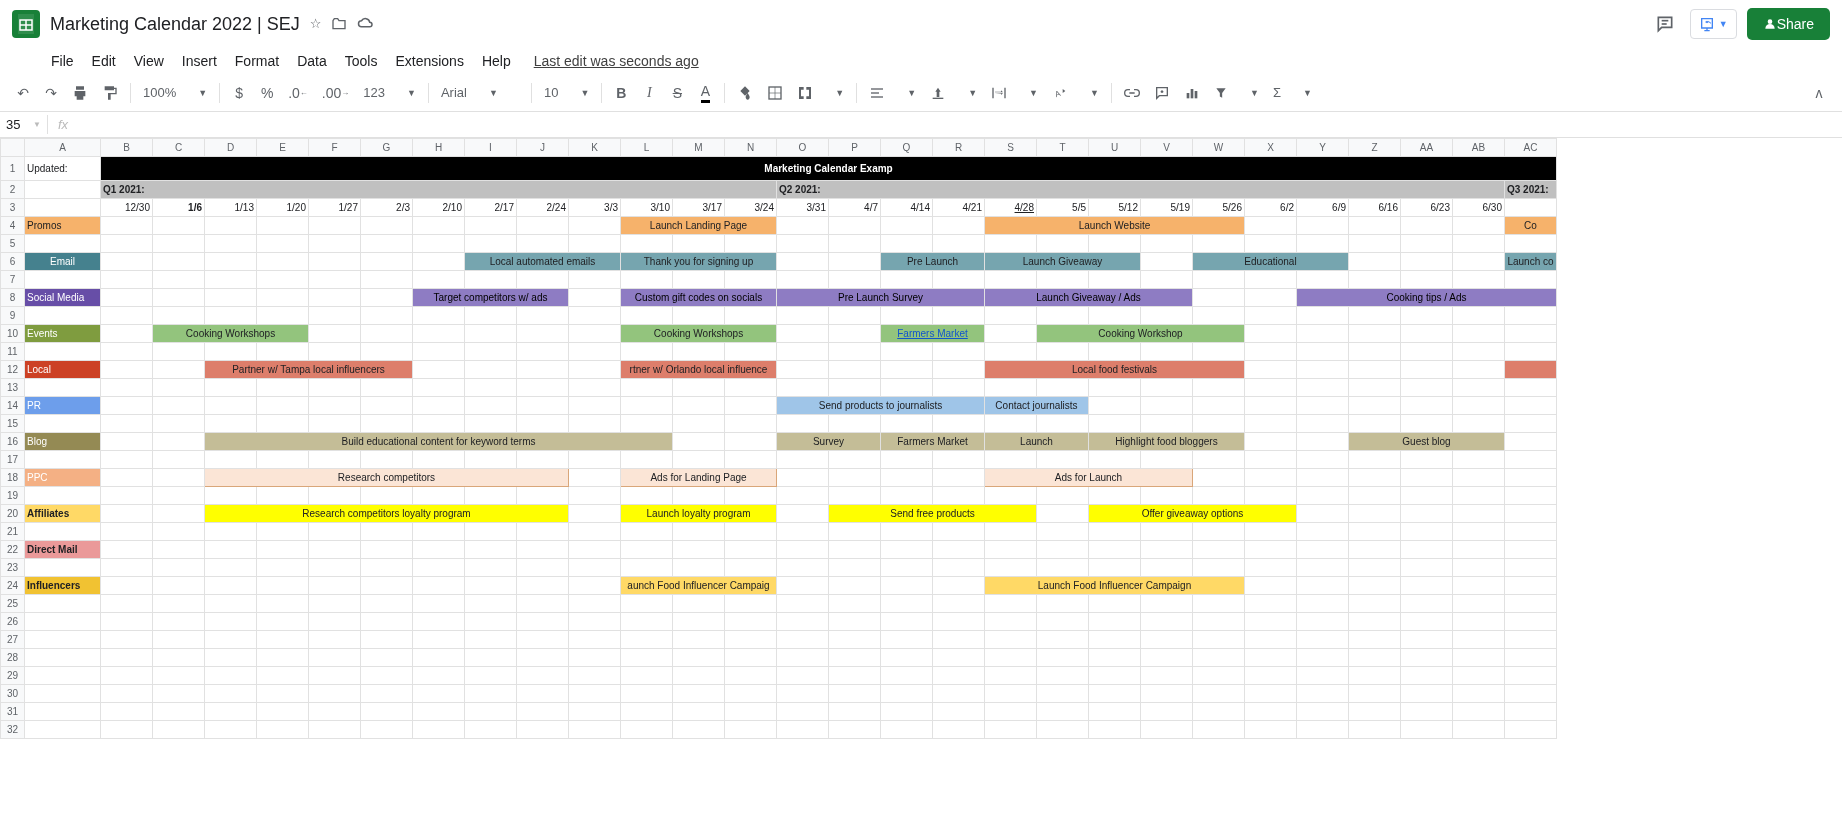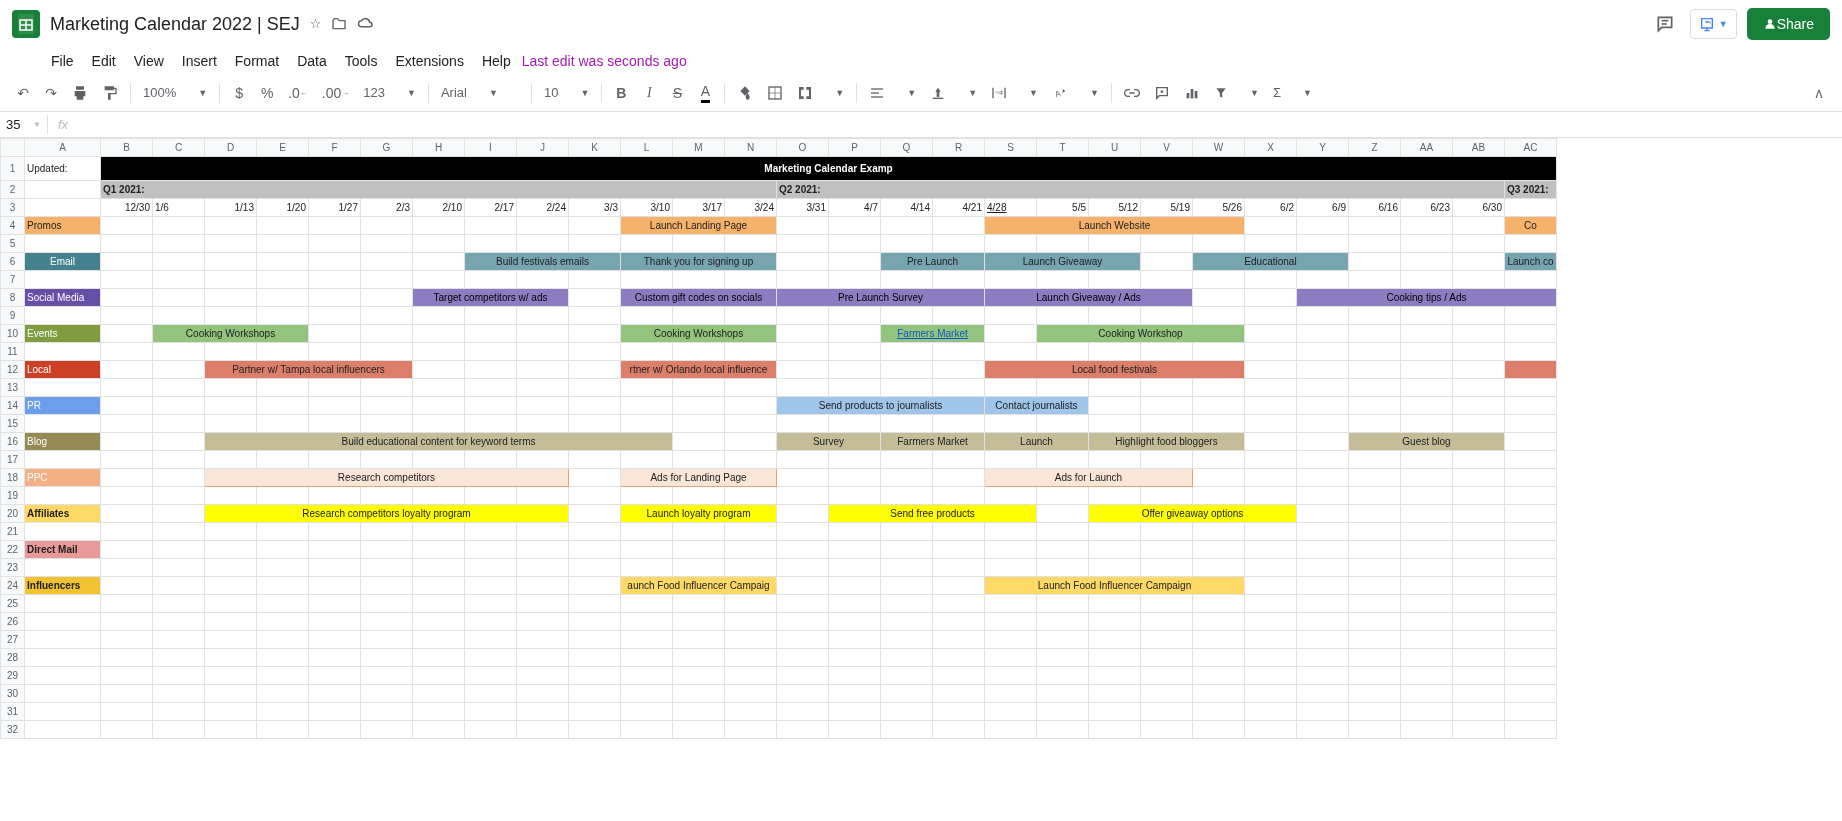--- a/index.html
+++ b/index.html
@@ -14,21 +14,21 @@
   .title-icons { display: flex; gap: 10px; color: #5f6368; }
   .title-icons span { cursor: pointer; }
   .right-controls { display: flex; align-items: center; gap: 10px; }
   .circle-btn { width: 30px; height: 30px; display:flex; align-items:center; justify-content:center; cursor:pointer; color:#5f6368; border-radius:4px; }
   .share-btn { background: #188038; color: #fff; padding: 8px 16px; border-radius: 5px; font-weight: 500; cursor: pointer; display:flex; align-items:center; gap:0; font-size:14px; }
   .present-btn { border: 1px solid #dadce0; padding: 6px 8px; border-radius: 4px; color: #4285f4; display:flex; align-items:center; gap:4px; cursor:pointer; }
   
   
   .menu-bar { display: flex; align-items: center; padding: 0 0 0 44px; height: 26px; gap: 4px; font-size: 14px; color: #202124; }
   .menu-item { padding: 4px 7px; cursor: pointer; border-radius:4px; }
-  .last-edit { color: #a21caf; cursor:pointer; }
+  .last-edit { color: #404040; text-decoration: underline; cursor:pointer; margin-left:12px; }
   
   
   .toolbar { display: flex; align-items: center; padding: 4px 10px; height: 38px; border-bottom: 1px solid #e0e0e0; gap: 2px; color:#5f6368; }
   .tb-btn { padding: 4px 6px; cursor: pointer; border-radius: 2px; display:flex; align-items:center; justify-content:center; min-width:26px; height:26px; font-size:14px; }
   .tb-sep { width:1px; height:20px; background:#e0e0e0; margin: 0 4px; }
   .tb-select { display:flex; align-items:center; gap:22px; padding:2px 6px; cursor:pointer; }
   .tb-select .caret { font-size:9px; color:#5f6368; }
   .tb-right { margin-left:auto; }
   
   
@@ -355,37 +355,37 @@
           <th>2</th>
           <td></td>
           <td colspan="13" class="gray-bar bar" style="text-align: left;">Q1 2021:</td>
           <td colspan="14" class="gray-bar bar" style="text-align: left;">Q2 2021:</td>
           <td class="gray-bar bar" style="text-align: left;">Q3 2021:</td>
         </tr>
         <tr>
           <th>3</th>
           <td style="text-align: right;"></td>
           <td class="date-cell bar" style="text-align: right;">12/30</td>
-          <td class="date-cell bar" style="text-align: left;">1/6</td>
+          <td class="date-cell bar" style="text-align: right; font-weight: bold;">1/6</td>
           <td class="date-cell bar" style="text-align: right;">1/13</td>
           <td class="date-cell bar" style="text-align: right;">1/20</td>
           <td class="date-cell bar" style="text-align: right;">1/27</td>
           <td class="date-cell bar" style="text-align: right;">2/3</td>
           <td class="date-cell bar" style="text-align: right;">2/10</td>
           <td class="date-cell bar" style="text-align: right;">2/17</td>
           <td class="date-cell bar" style="text-align: right;">2/24</td>
           <td class="date-cell bar" style="text-align: right;">3/3</td>
           <td class="date-cell bar" style="text-align: right;">3/10</td>
           <td class="date-cell bar" style="text-align: right;">3/17</td>
           <td class="date-cell bar" style="text-align: right;">3/24</td>
           <td class="date-cell bar" style="text-align: right;">3/31</td>
           <td class="date-cell bar" style="text-align: right;">4/7</td>
           <td class="date-cell bar" style="text-align: right;">4/14</td>
           <td class="date-cell bar" style="text-align: right;">4/21</td>
-          <td class="date-cell bar" style="text-align: left; text-decoration: underline;">4/28</td>
+          <td class="date-cell bar" style="text-align: right; text-decoration: underline;">4/28</td>
           <td class="date-cell bar" style="text-align: right;">5/5</td>
           <td class="date-cell bar" style="text-align: right;">5/12</td>
           <td class="date-cell bar" style="text-align: right;">5/19</td>
           <td class="date-cell bar" style="text-align: right;">5/26</td>
           <td class="date-cell bar" style="text-align: right;">6/2</td>
           <td class="date-cell bar" style="text-align: right;">6/9</td>
           <td class="date-cell bar" style="text-align: right;">6/16</td>
           <td class="date-cell bar" style="text-align: right;">6/23</td>
           <td class="date-cell bar" style="text-align: right;">6/30</td>
           <td style="text-align: right;"></td>
@@ -451,21 +451,21 @@
         <tr>
           <th>6</th>
           <td class="category c-teal">Email</td>
           <td></td>
           <td></td>
           <td></td>
           <td></td>
           <td></td>
           <td></td>
           <td></td>
-          <td colspan="3" class="c-teal-lt bar">Build festivals emails</td>
+          <td colspan="3" class="c-teal-lt bar">Local automated emails</td>
           <td colspan="3" class="c-teal-lt bar">Thank you for signing up</td>
           <td></td>
           <td></td>
           <td colspan="2" class="c-teal-lt bar">Pre Launch</td>
           <td colspan="3" class="c-teal-lt bar">Launch Giveaway</td>
           <td></td>
           <td colspan="3" class="c-teal-lt bar">Educational</td>
           <td></td>
           <td></td>
           <td></td>

